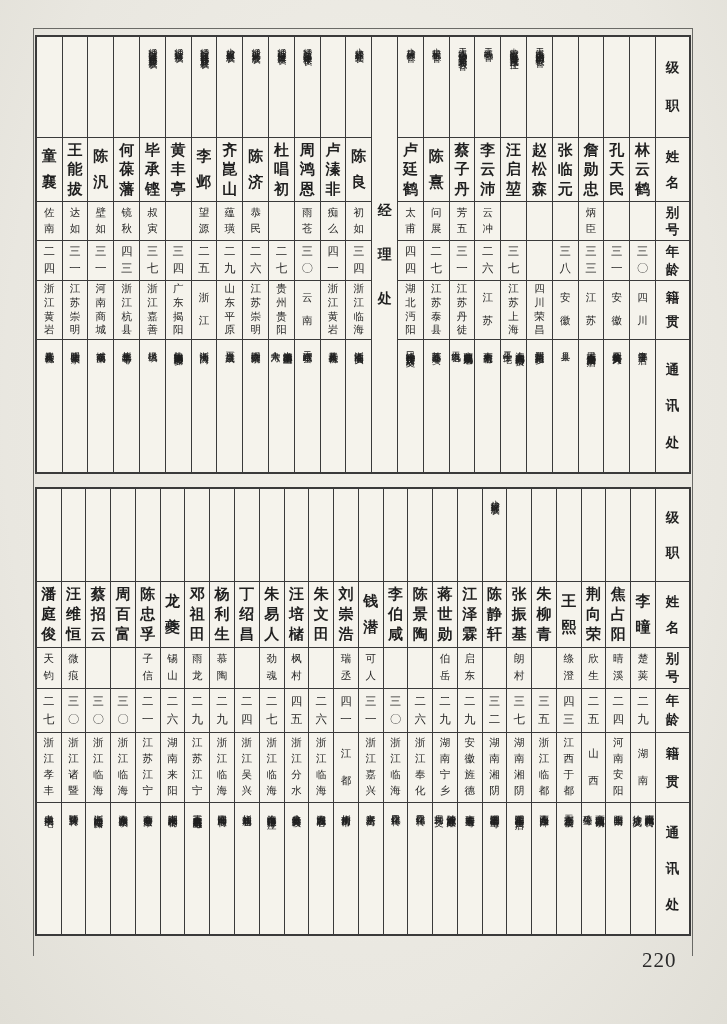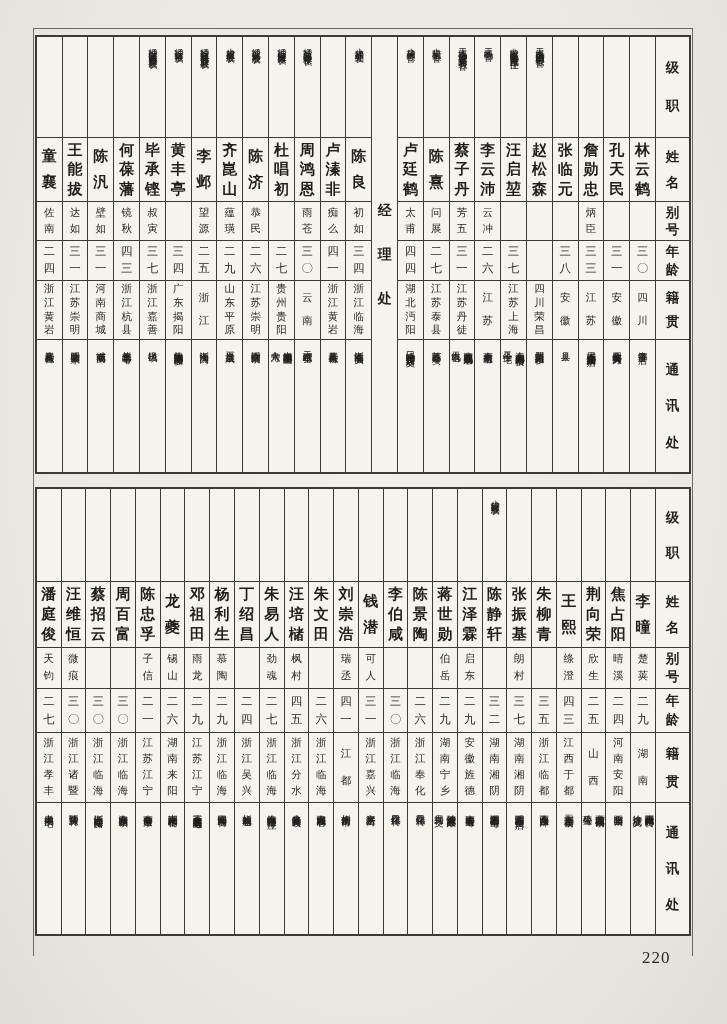--- a/index.html
+++ b/index.html
@@ -38,21 +38,21 @@
   .origin{font-size:10.5px;}
   .hlabel .chars{font-size:13.5px;font-weight:700;}
   .divider-chars{justify-content:center;gap:30px;font-size:14px;font-weight:600;}
   .vtext{
     writing-mode:vertical-rl;text-orientation:upright;white-space:pre-line;
     padding-top:4px;max-height:calc(100% - 6px);box-sizing:border-box;
   }
   .rank{font-size:9px;line-height:1.25;letter-spacing:1px;}
   .address{font-size:9.5px;line-height:1.3;letter-spacing:0.5px;}
   .page-number{
-    position:absolute;left:642px;top:948px;font-size:17px;letter-spacing:1px;color:#2a2a2a;
+    position:absolute;left:642px;top:948px;font-size:21px;letter-spacing:1px;color:#2a2a2a;
     font-family:"Liberation Serif", serif;
   }
 </style>
 </head>
 <body>
 
 <div class="frame">
   <div class="table t-top" id="table-0">
       <div class="col header-col">
         <div class="cell c0 hlabel">

